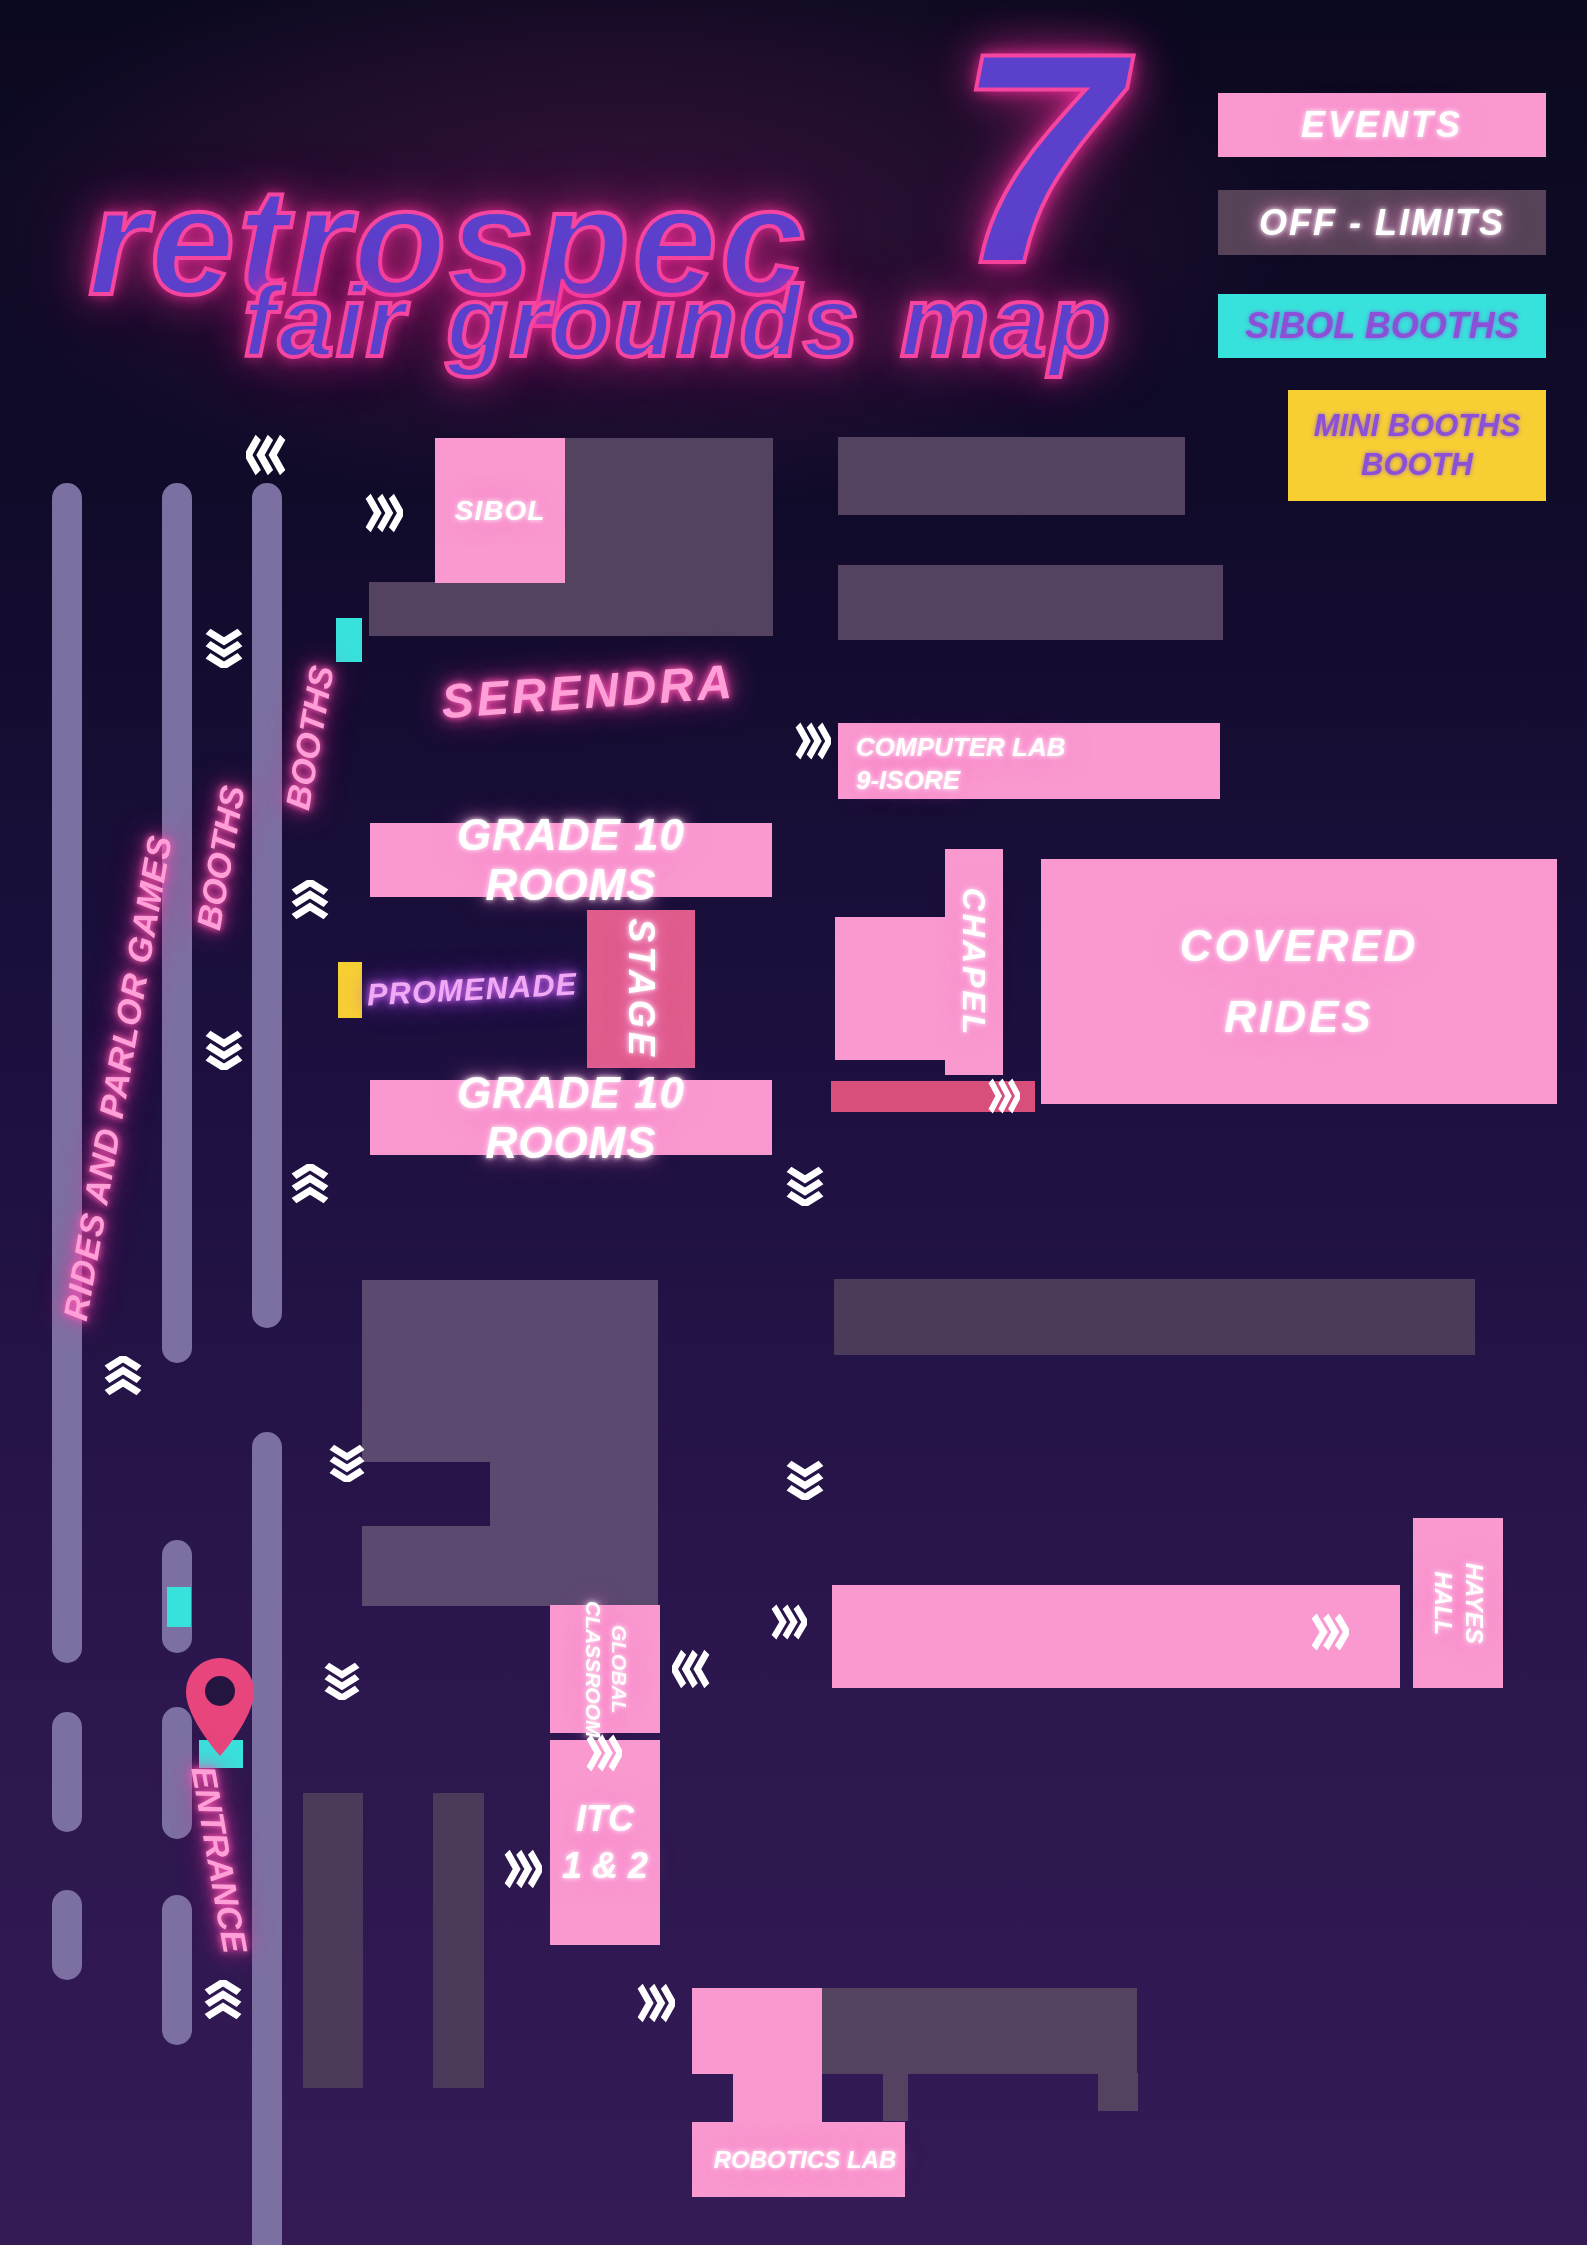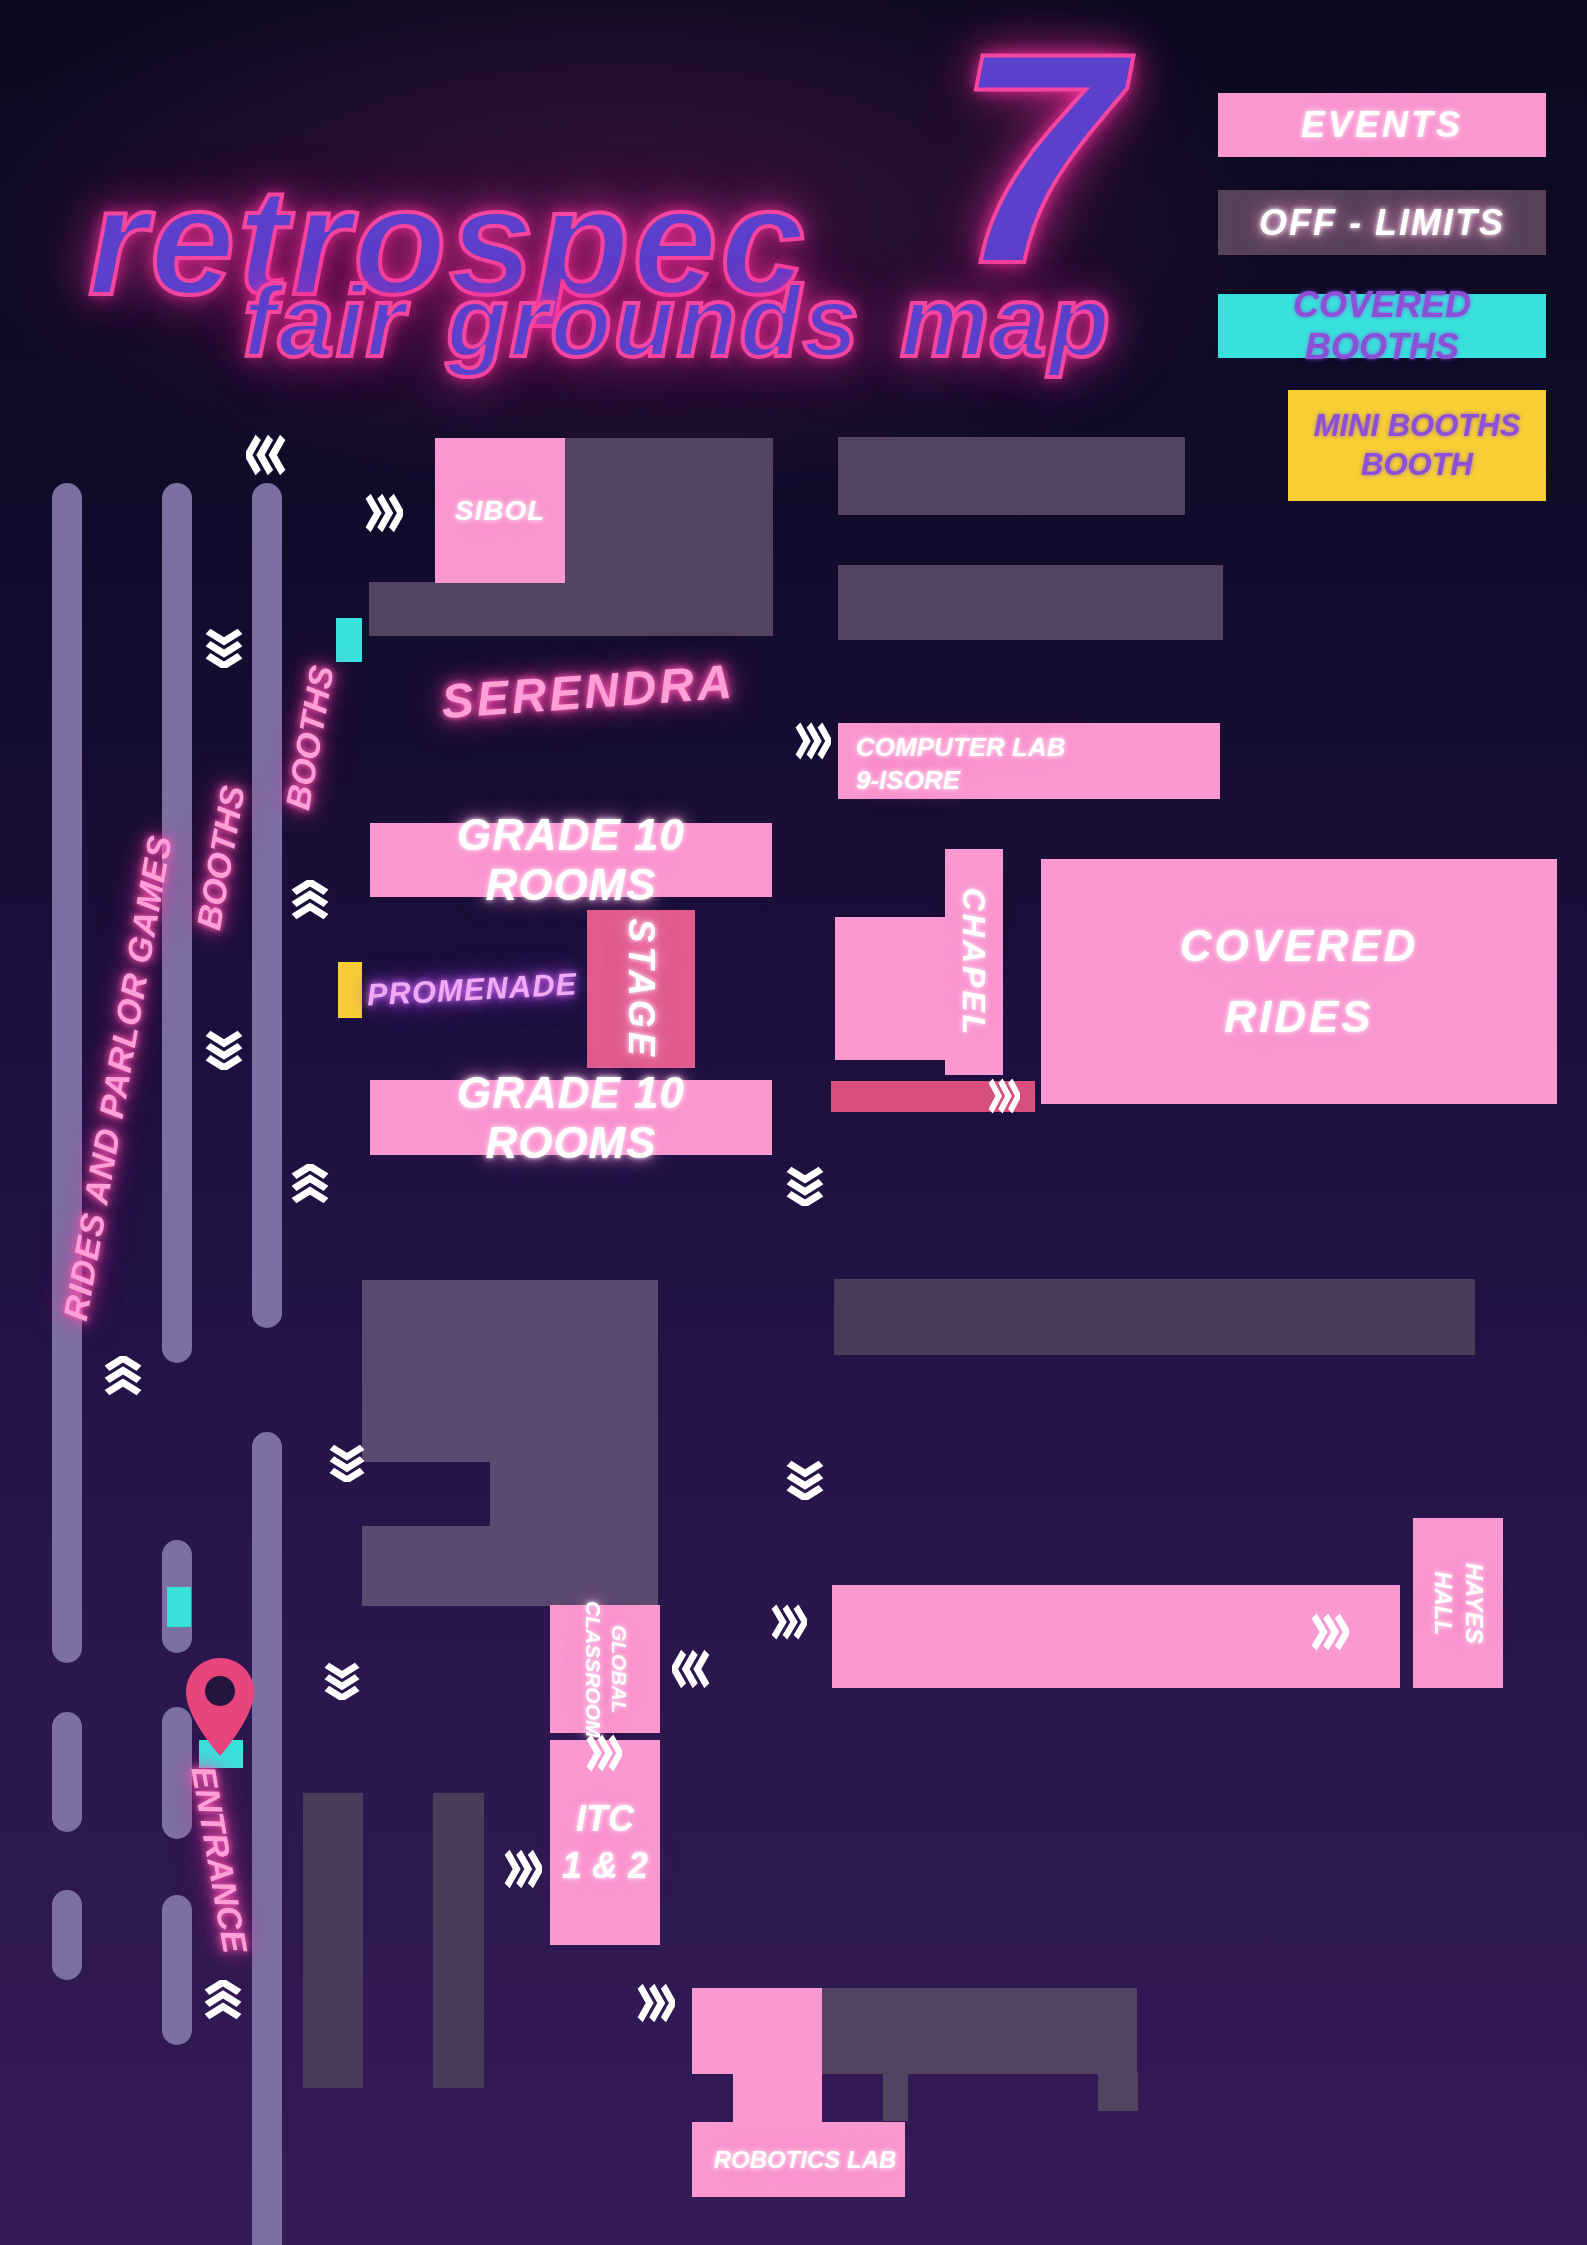--- a/index.html
+++ b/index.html
@@ -59,21 +59,21 @@
 <div class="abs title-txt" style="left:88px;top:158px;font-size:152px;line-height:1.1;">retrospec</div>
 <div class="abs title-txt" style="left:243px;top:256px;font-size:100px;line-height:1.3;letter-spacing:2px;word-spacing:10px;">fair grounds map</div>
 
 <div class="abs pinkbox center" style="left:1218px;top:93px;width:328px;height:64px;">
   <span class="neon-white" style="font-size:36px;letter-spacing:3px;">EVENTS</span>
 </div>
 <div class="abs center" style="left:1218px;top:190px;width:328px;height:65px;background:#564358;">
   <span class="neon-white" style="font-size:36px;letter-spacing:2px;">OFF - LIMITS</span>
 </div>
 <div class="abs cyanbox center" style="left:1218px;top:294px;width:328px;height:64px;">
-  <span class="legend-purple" style="font-size:36px;">COVERED BOOTHS</span>
+  <span class="legend-purple" style="font-size:36px;">SIBOL BOOTHS</span>
 </div>
 <div class="abs yellowbox center" style="left:1288px;top:390px;width:258px;height:111px;">
   <div class="legend-purple" style="font-size:31px;line-height:1.25;">
     <span style="display:block;">MINI BOOTHS</span>
     <span style="display:block;">BOOTH</span>
   </div>
 </div>
 
 <div class="abs road" style="left:52px;top:483px;width:30px;height:1180px;"></div>
 <div class="abs road" style="left:52px;top:1712px;width:30px;height:120px;"></div>

